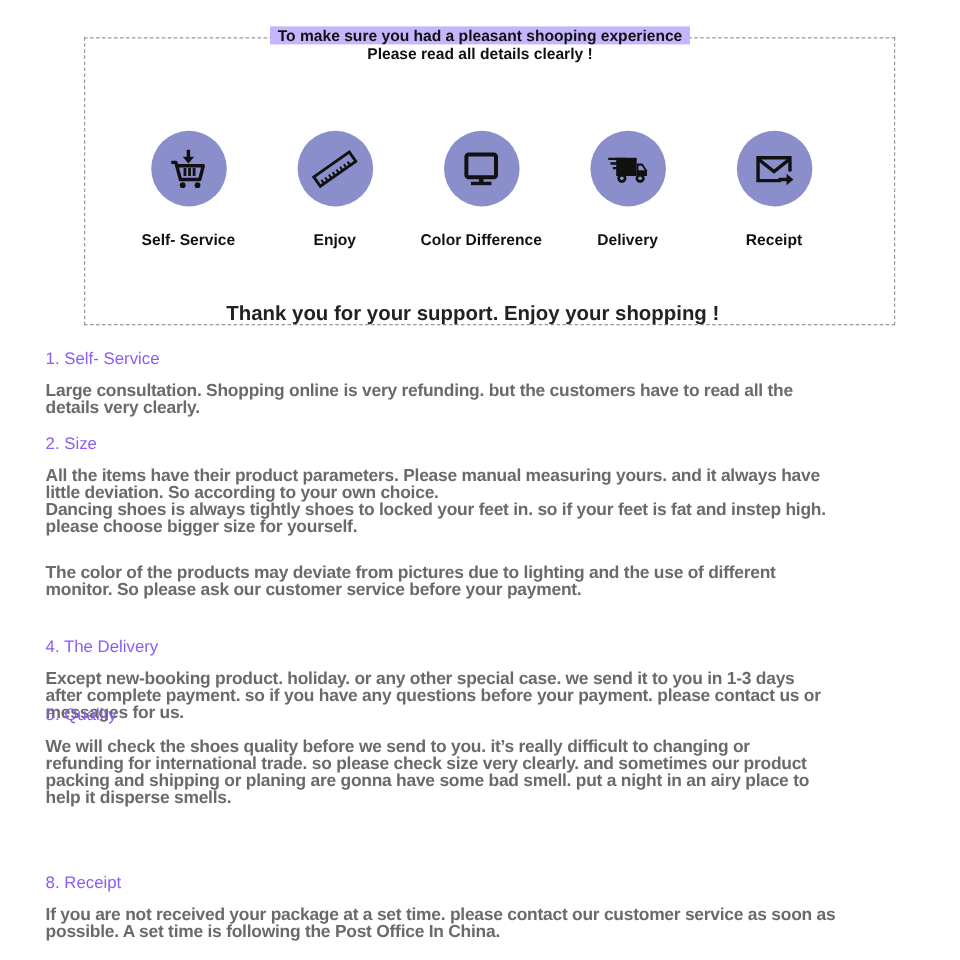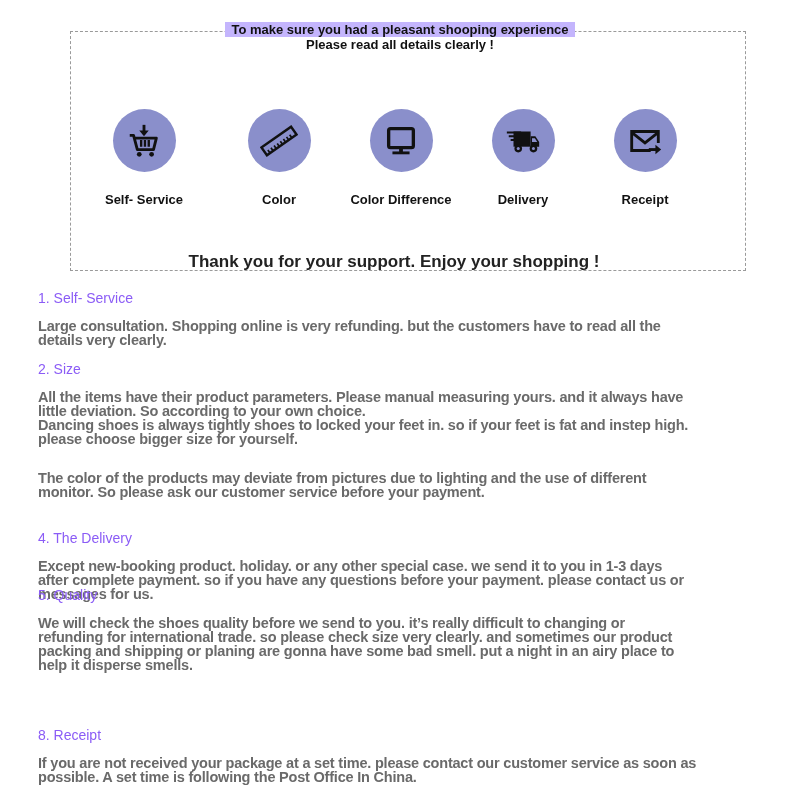--- a/index.html
+++ b/index.html
@@ -35,21 +35,21 @@
 </head>
 <body>
 
 <div class="notice-box"></div>
 
 <div class="notice-title">
   <span class="line1">To make sure you had a pleasant shooping experience</span>
   <span class="line">Please read all details clearly !</span>
 </div>
 
-<div class="icon-item" style="left:84px;">
+<div class="icon-item" style="left:97px;">
   <div class="icon-circle">
     <svg viewBox="0 0 40 40">
       <path d="M20 3 v9" stroke="#111" stroke-width="3" fill="none"></path>
       <path d="M15 9 l5 6 l5 -6 z" fill="#111"></path>
       <path d="M5 14 h4 l4 15 h17 l3 -12 H11" stroke="#111" stroke-width="3" fill="none" stroke-linejoin="round"></path>
       <path d="M17 19 v7 M21 19 v7 M25 19 v7" stroke="#111" stroke-width="2.5"></path>
       <circle cx="15" cy="34" r="2.5" fill="#111"></circle>
       <circle cx="28" cy="34" r="2.5" fill="#111"></circle>
     </svg>
   </div>
@@ -58,21 +58,21 @@
 
 <div class="icon-item" style="left:219px;">
   <div class="icon-circle">
     <svg viewBox="0 0 40 40">
       <g transform="rotate(-35 20 20)">
         <rect x="1" y="15" width="38" height="10" fill="none" stroke="#111" stroke-width="2.5"></rect>
         <path d="M5 25 v-4 M9 25 v-4 M13 25 v-4 M17 25 v-4 M21 25 v-4 M25 25 v-4 M29 25 v-4 M33 25 v-4" stroke="#111" stroke-width="1.8"></path>
       </g>
     </svg>
   </div>
-  <div class="icon-label">Color</div>
+  <div class="icon-label">Enjoy</div>
 </div>
 
 <div class="icon-item" style="left:341px;">
   <div class="icon-circle">
     <svg viewBox="0 0 40 40">
       <rect x="7" y="7" width="26" height="20" rx="2" fill="none" stroke="#111" stroke-width="3.5"></rect>
       <rect x="18" y="27" width="4" height="5" fill="#111"></rect>
       <rect x="11" y="31" width="18" height="3" fill="#111"></rect>
     </svg>
   </div>

